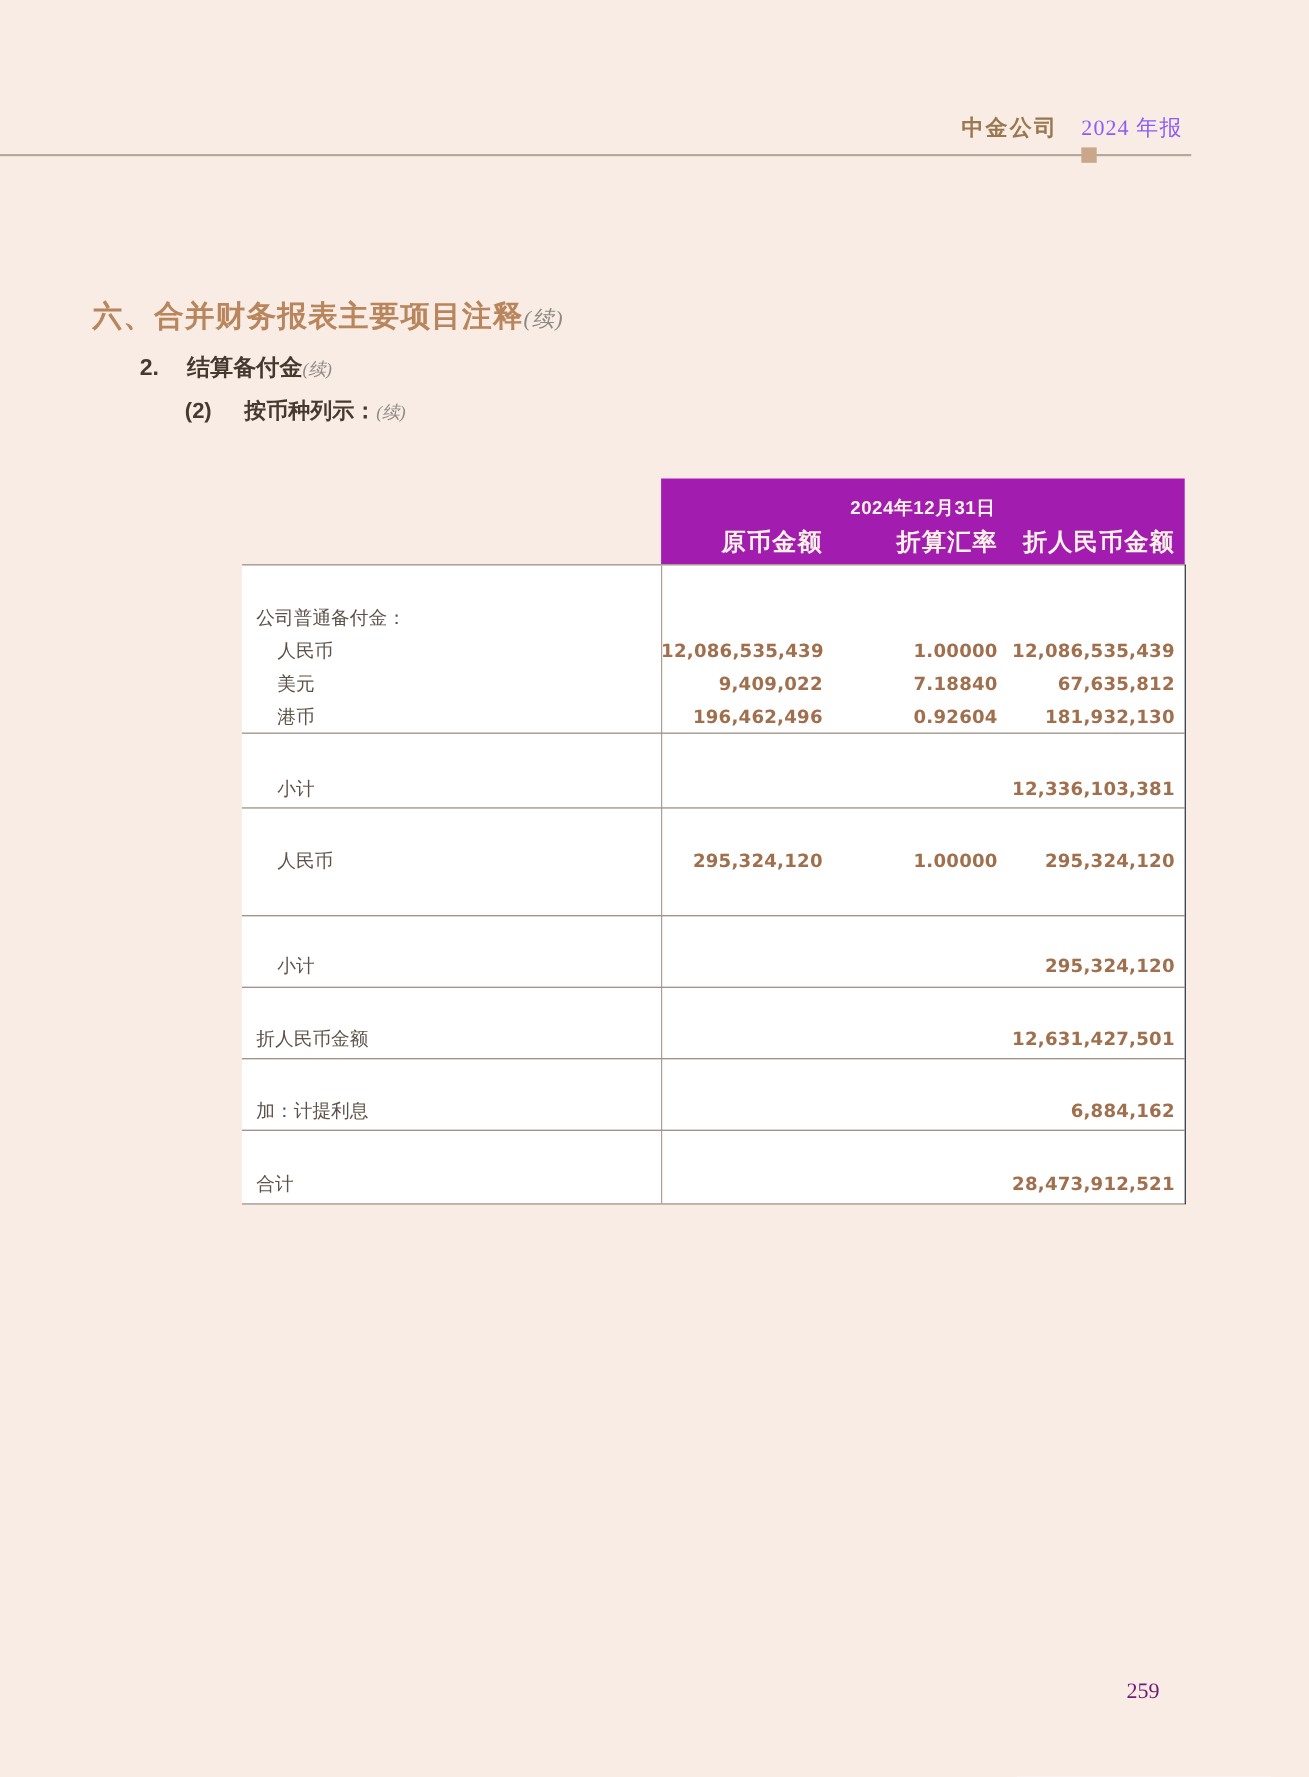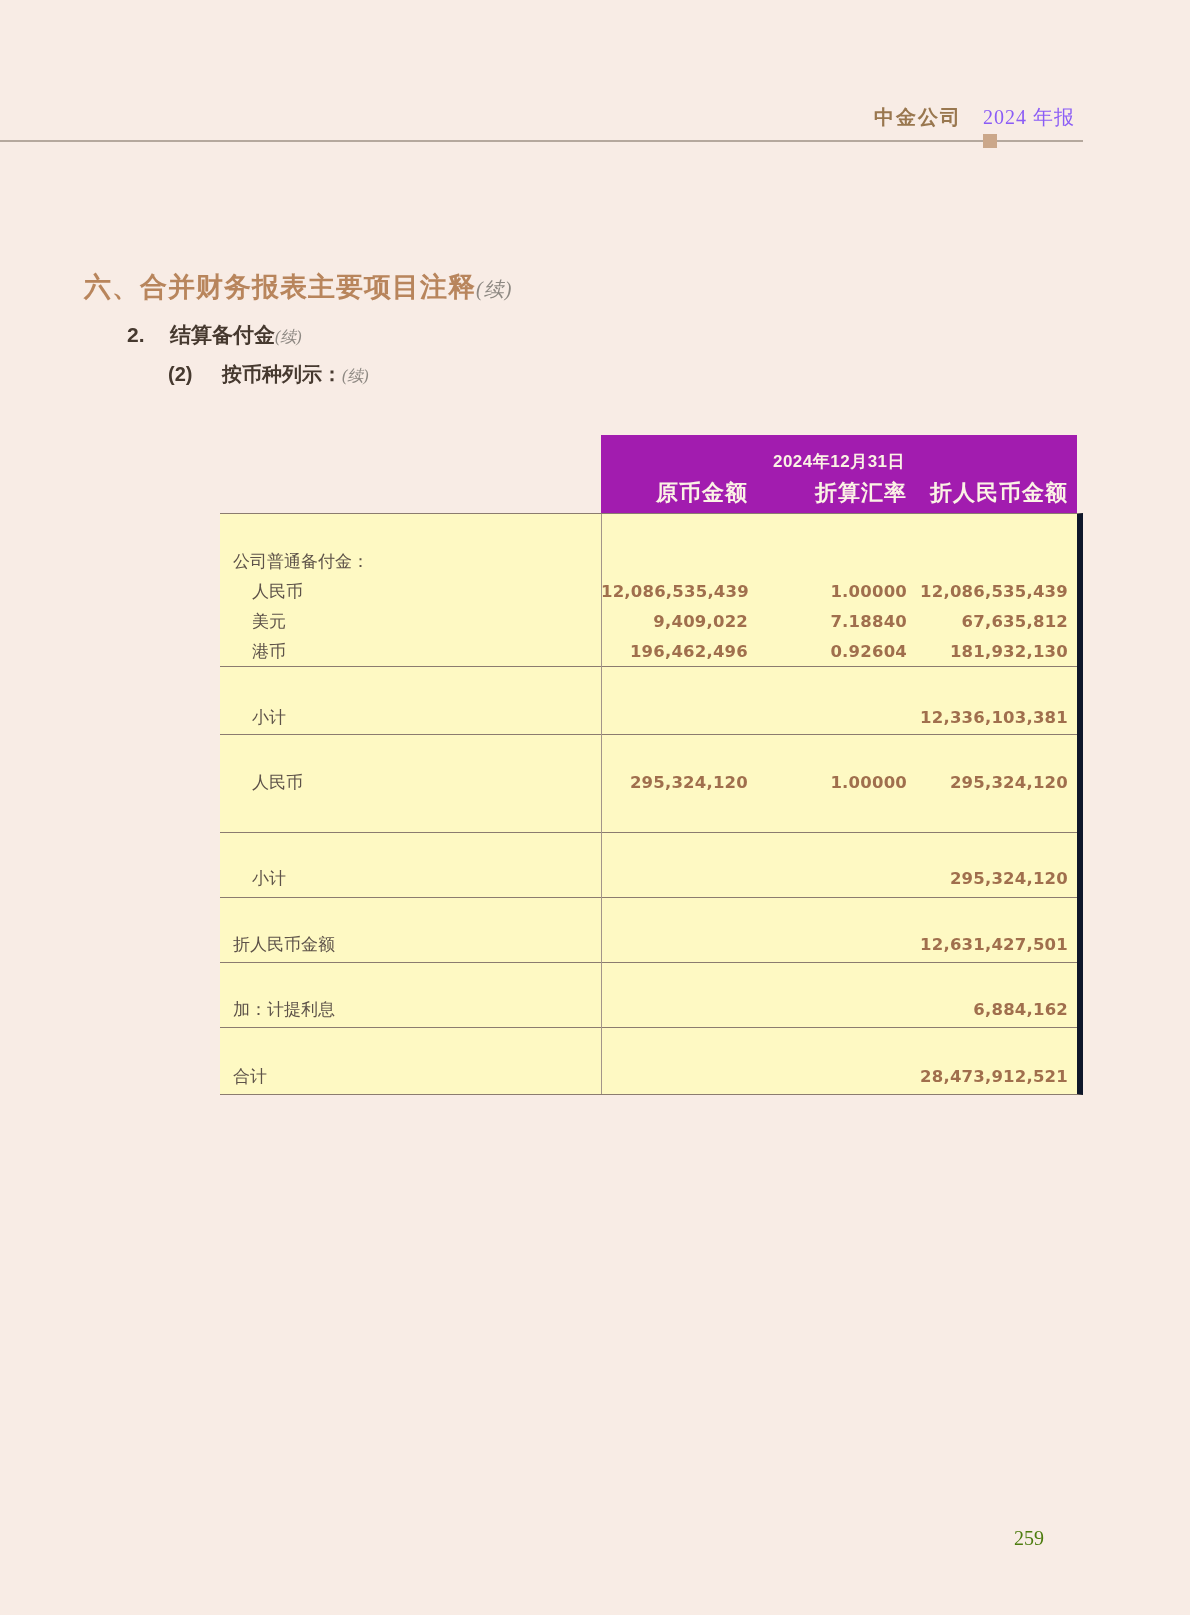--- a/index.html
+++ b/index.html
@@ -58,24 +58,24 @@
     box-sizing:border-box; padding-top:12px;
   }
   .tdate{ text-align:center; font-size:17px; font-weight:bold; line-height:30px; letter-spacing:.5px;}
   .thcols{
     display:grid; grid-template-columns:147px 159px 161px;
     padding-right:9px;
   }
   .thc{ text-align:right; font-size:22px; font-weight:bold; line-height:31px; letter-spacing:1px;}
   .tbody{
     position:relative; width:857px;
-    background:#fef9c3;
+    background:#ffffff;
     border-top:1px solid #8b7c6f;
     border-bottom:1px solid #8b7c6f;
-    border-right:6px solid #0f172a;
+    border-right:1px solid #0f172a;
   }
   .vline{
     position:absolute; left:381px; top:0; bottom:0;
     width:1px; background:#a3958a;
   }
   .sec{ box-sizing:border-box; border-bottom:1px solid #8b7c6f; }
   .sec-g{ border-bottom:none; }
   .sec-a{ height:153px; padding-top:33px; }
   .sec-b{ height:68px;  padding-top:36px; }
   .sec-c{ height:98px;  padding-top:33px; }
@@ -90,22 +90,22 @@
   .c.label{ font-size:17px; color:#5d5249; padding-left:13px; }
   .c.label.ind{ padding-left:32px; }
   .c.num{
     text-align:right; font-size:16.5px; font-weight:bold; color:#a06f4d;
     font-family:"DejaVu Sans", "Liberation Sans", sans-serif;
     letter-spacing:.2px;
   }
   
   .pageno{
     position:absolute; left:1014px; top:1527px; width:50px;
-    text-align:left; font-family:"Liberation Serif", serif;
-    font-size:20px; color:#4d7c0f;
+    text-align:center; font-family:"Liberation Serif", serif;
+    font-size:20px; color:#701a75;
   }
 </style>
 </head>
 <body>
 
 <div class="page">
 
   <div class="pagehead">
     <span class="co">中金公司</span>
     <span class="yr">2024 年报</span>

